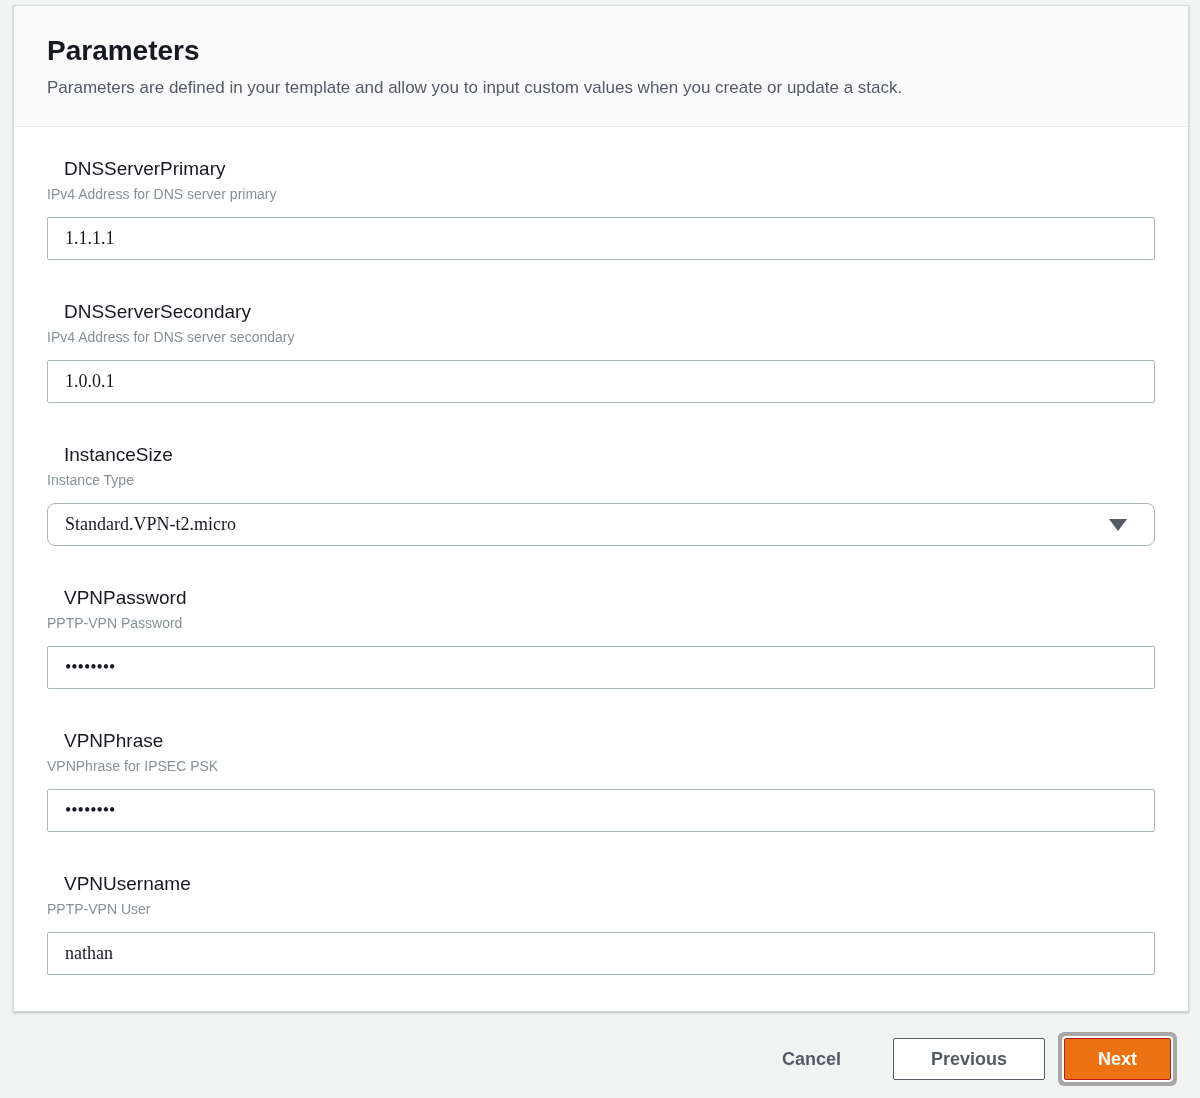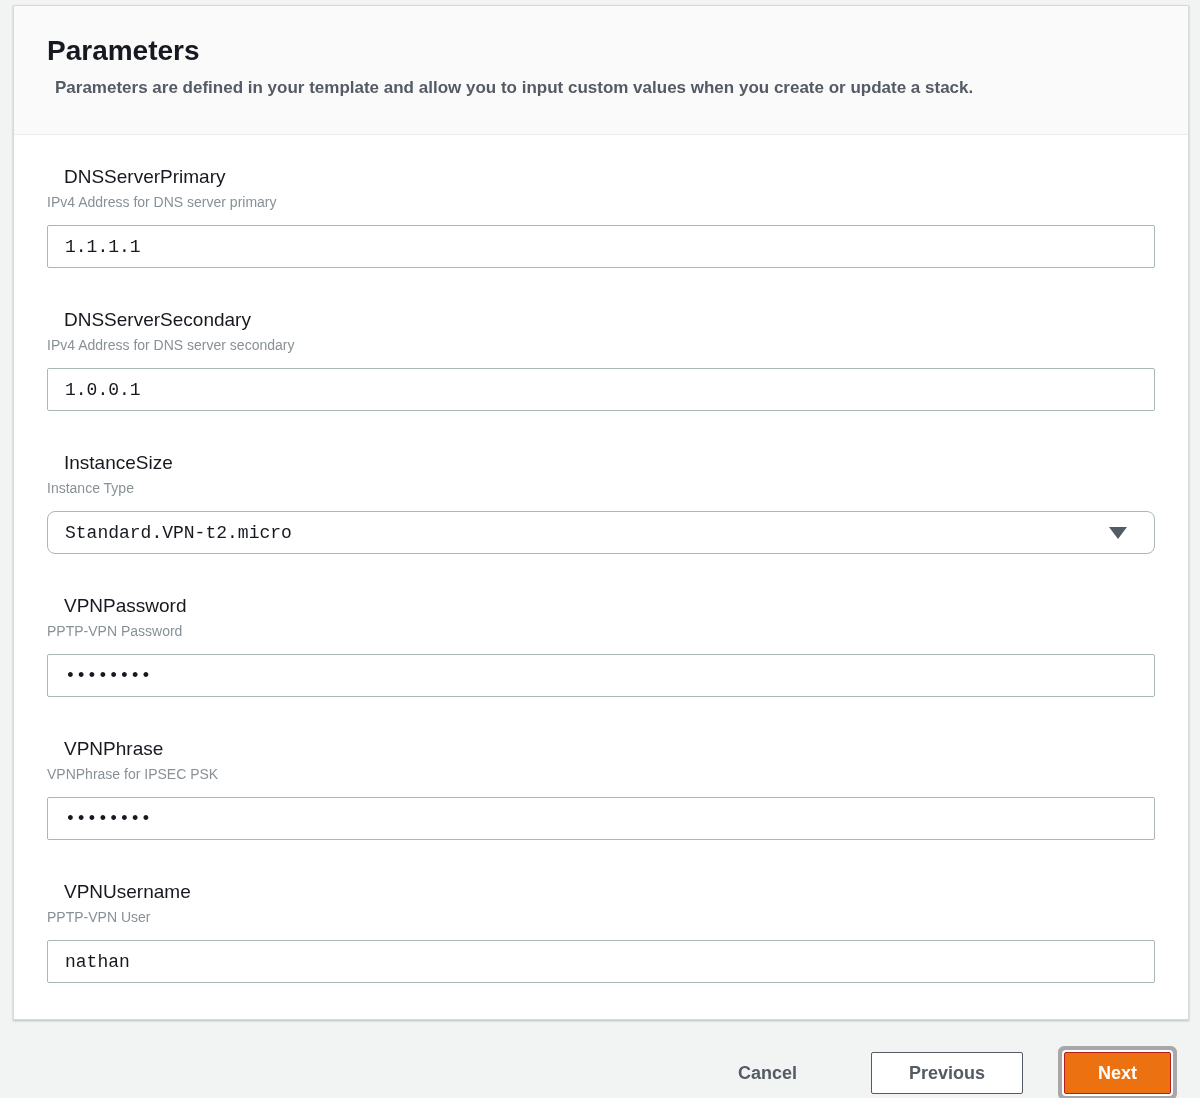--- a/index.html
+++ b/index.html
@@ -27,25 +27,24 @@
     padding: 29px 33px 27px 33px;
   }
   .card-title {
     margin: 0 0 10px 0;
     font-size: 28px;
     line-height: 1.15;
     font-weight: bold;
     color: #16191f;
   }
   .card-subtitle {
-    margin: 8px;
+    margin: 0;
     font-size: 17px;
     line-height: 1.3;
     color: #545b64;
-    font-weight: bold;
   }
   .card-body { padding: 30px 33px 36px 33px; }
 
   
   .field { margin-bottom: 40px; }
   .field:last-child { margin-bottom: 0; }
   .field-label {
     font-size: 19px;
     line-height: 24px;
     color: #16191f;
@@ -58,21 +57,21 @@
     color: #879196;
     margin-bottom: 12px;
   }
   .text-input, .select {
     width: 100%;
     height: 43px;
     background: #ffffff;
     border: 1px solid #aab7b8;
     border-radius: 2px;
     padding: 0 17px;
-    font-family: Liberation Mono, monospace;
+    font-family: Liberation Serif, serif;
     font-size: 18px;
     color: #16191f;
   }
   .select {
     display: flex;
     align-items: center;
     justify-content: space-between;
     cursor: pointer;
     border-radius: 8px;
   }
@@ -82,25 +81,24 @@
     border-left: 9px solid transparent;
     border-right: 9px solid transparent;
     border-top: 12px solid #545b64;
     margin-right: 10px;
     flex: none;
   }
 
   
   .actions {
     display: flex;
-    align-items: center;
+    align-items: flex-start;
     justify-content: flex-end;
     margin: 26px 12px 0 0;
     height: 54px;
-    gap: 22px;
   }
   .btn {
     font-family: "Liberation Sans", "DejaVu Sans", sans-serif;
     font-size: 18px;
     font-weight: bold;
     height: 42px;
     border-radius: 2px;
     cursor: pointer;
   }
   .btn-link {

